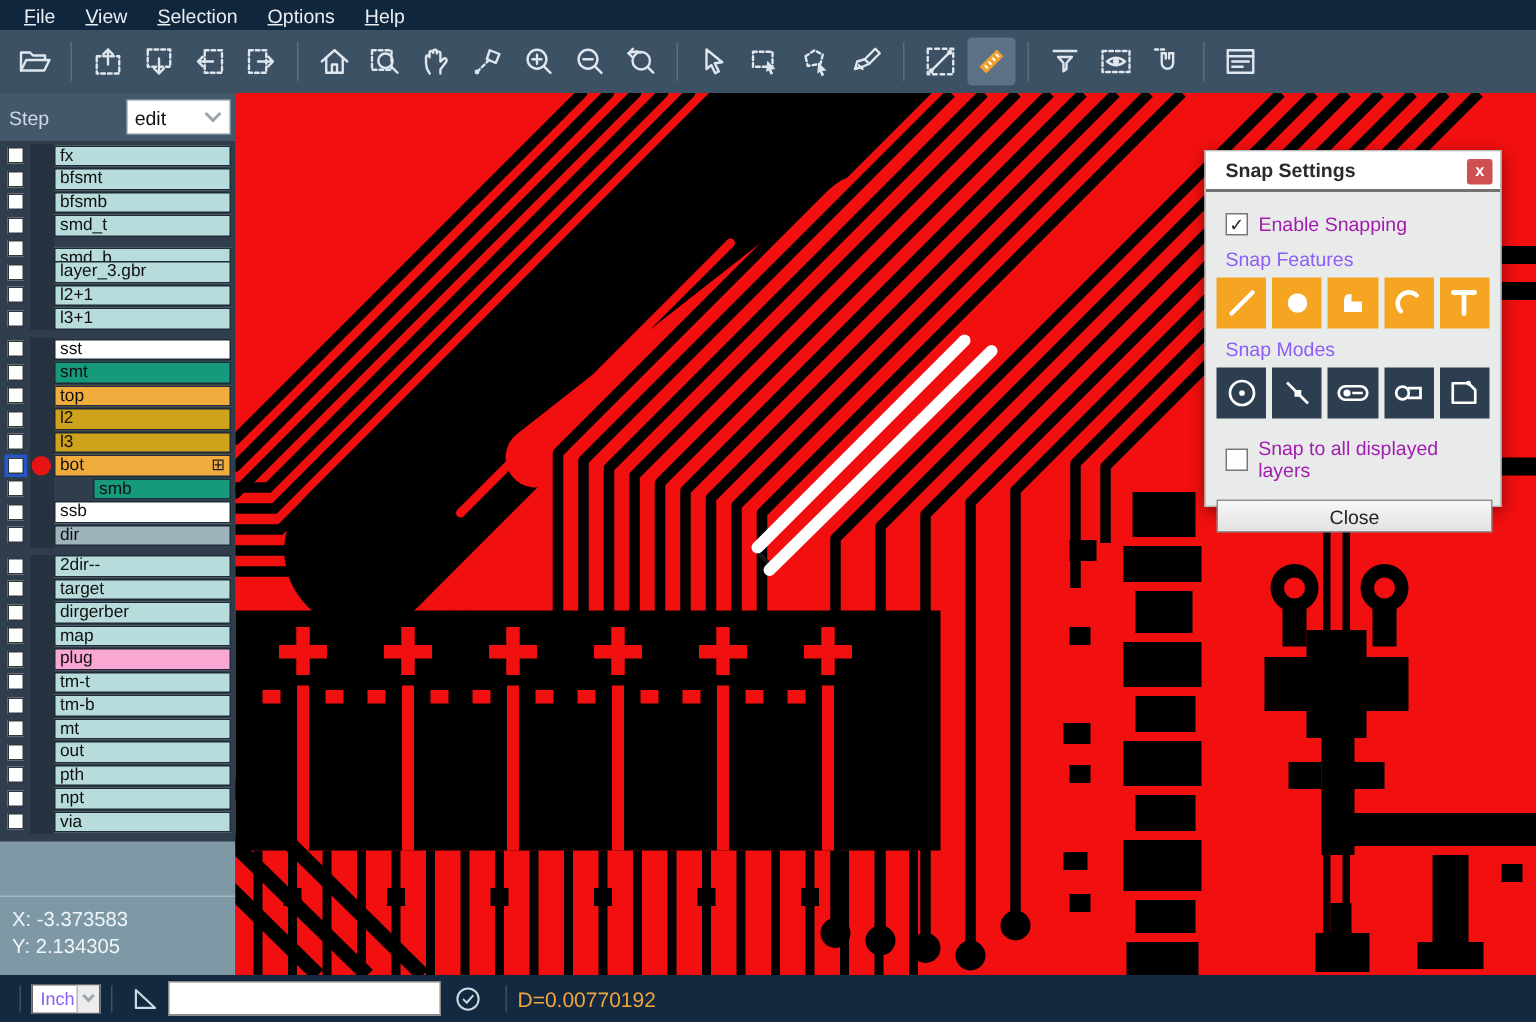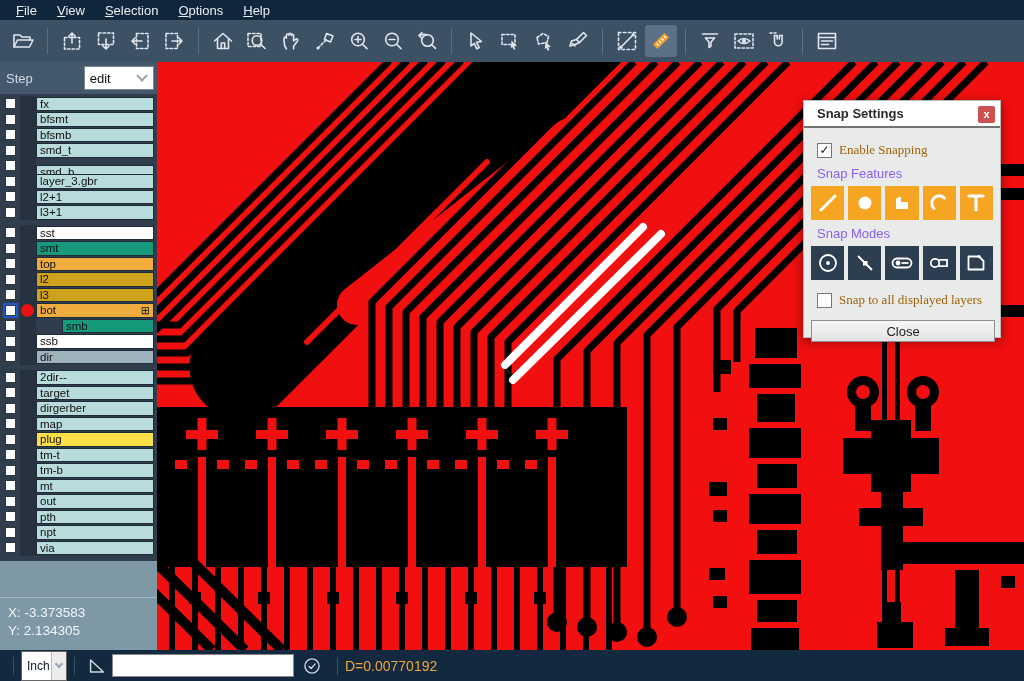--- a/index.html
+++ b/index.html
@@ -59,35 +59,35 @@
     padding-left:13px; font-size:13px; font-weight:bold; color:#2a2a2a; position:relative;
     border-bottom:2px solid #737373; }
   .dlg-close { position:absolute; right:5px; top:5px; width:17px; height:17px; background:#cf5050;
     color:#fff; font-size:11px; font-weight:bold; display:flex; align-items:center; justify-content:center;
     border-radius:2px; line-height:1; }
   .dlg-body { padding:10px 6px 0 6px; }
   .dcb-row { display:flex; align-items:center; margin:4px 0 8px 7px; }
   .dcb { width:15px; height:15px; background:#fff; border:1px solid #777; margin-right:7px;
     display:flex; align-items:center; justify-content:center; font-size:12px; color:#222; }
   .dcb.checked::after { content:"✓"; }
-  .dcb-label { font-size:13px; color:#a16207;font-family:Liberation Serif, serif; }
+  .dcb-label { font-size:13px; color:#a21caf; }
   .dlg-sec { font-size:13px; color:#8b5cf6; margin:6px 0 5px 7px; }
   .btn-row { display:flex; gap:4px; margin:0 1px; }
   .fbtn { width:34px; height:34px; background:var(--accent-orange); display:flex; align-items:center; justify-content:center; }
   .mbtn { width:34px; height:34px; background:var(--dark-button); display:flex; align-items:center; justify-content:center; }
   .close-btn { margin:12px 1px 0 1px; width:184px; height:22px;
     background:linear-gradient(#f7f7f7,#e2e2e2); border:1px solid #8f8f8f;
     font-size:13px; color:#222; display:flex; align-items:center; justify-content:center; }
 
   
   .bottombar { position:absolute; left:0; top:650px; width:1024px; height:31px;
     background:#122940; display:flex; align-items:center; padding-left:6px; }
   .bdiv { width:1px; height:18px; background:#3a5068; margin:0 7px; }
-  .unit-select { width:46px; height:30px; background:#fff; border:1px solid #666;
-    display:flex; align-items:center; font-size:12px; color:#0f172a; position:relative; padding-left:5px; }
+  .unit-select { width:46px; height:20px; background:#fff; border:1px solid #666;
+    display:flex; align-items:center; font-size:12px; color:#8b5cf6; position:relative; padding-left:5px; }
   .unit-chev { position:absolute; right:0; top:0; bottom:0; width:15px; background:#ececec;
     border-left:1px solid #bbb; display:flex; align-items:center; justify-content:center; }
   .angle-ic { margin:0 4px; }
   .cmd-input { width:182px; height:23px; border:1px solid #888; background:#fff; font-size:12px; padding:0 4px; }
   .sync-wrap { margin:0 8px; display:flex; align-items:center; }
   .d-readout { color:var(--d-color); font-size:14px; }
 </style>
 </head>
 <body>
 
@@ -371,21 +371,21 @@
             <span class="field" style="background: rgb(183, 220, 219);">dirgerber</span>
           </div>
           <div class="layer-row">
             <span class="cb"></span>
             <span class="strip"></span>
             <span class="field" style="background: rgb(183, 220, 219);">map</span>
           </div>
           <div class="layer-row">
             <span class="cb"></span>
             <span class="strip"></span>
-            <span class="field" style="background: #fde047;">plug</span>
+            <span class="field" style="background: #f9a8d4;">plug</span>
           </div>
           <div class="layer-row">
             <span class="cb"></span>
             <span class="strip"></span>
             <span class="field" style="background: rgb(183, 220, 219);">tm-t</span>
           </div>
           <div class="layer-row">
             <span class="cb"></span>
             <span class="strip"></span>
             <span class="field" style="background: rgb(183, 220, 219);">tm-b</span>

